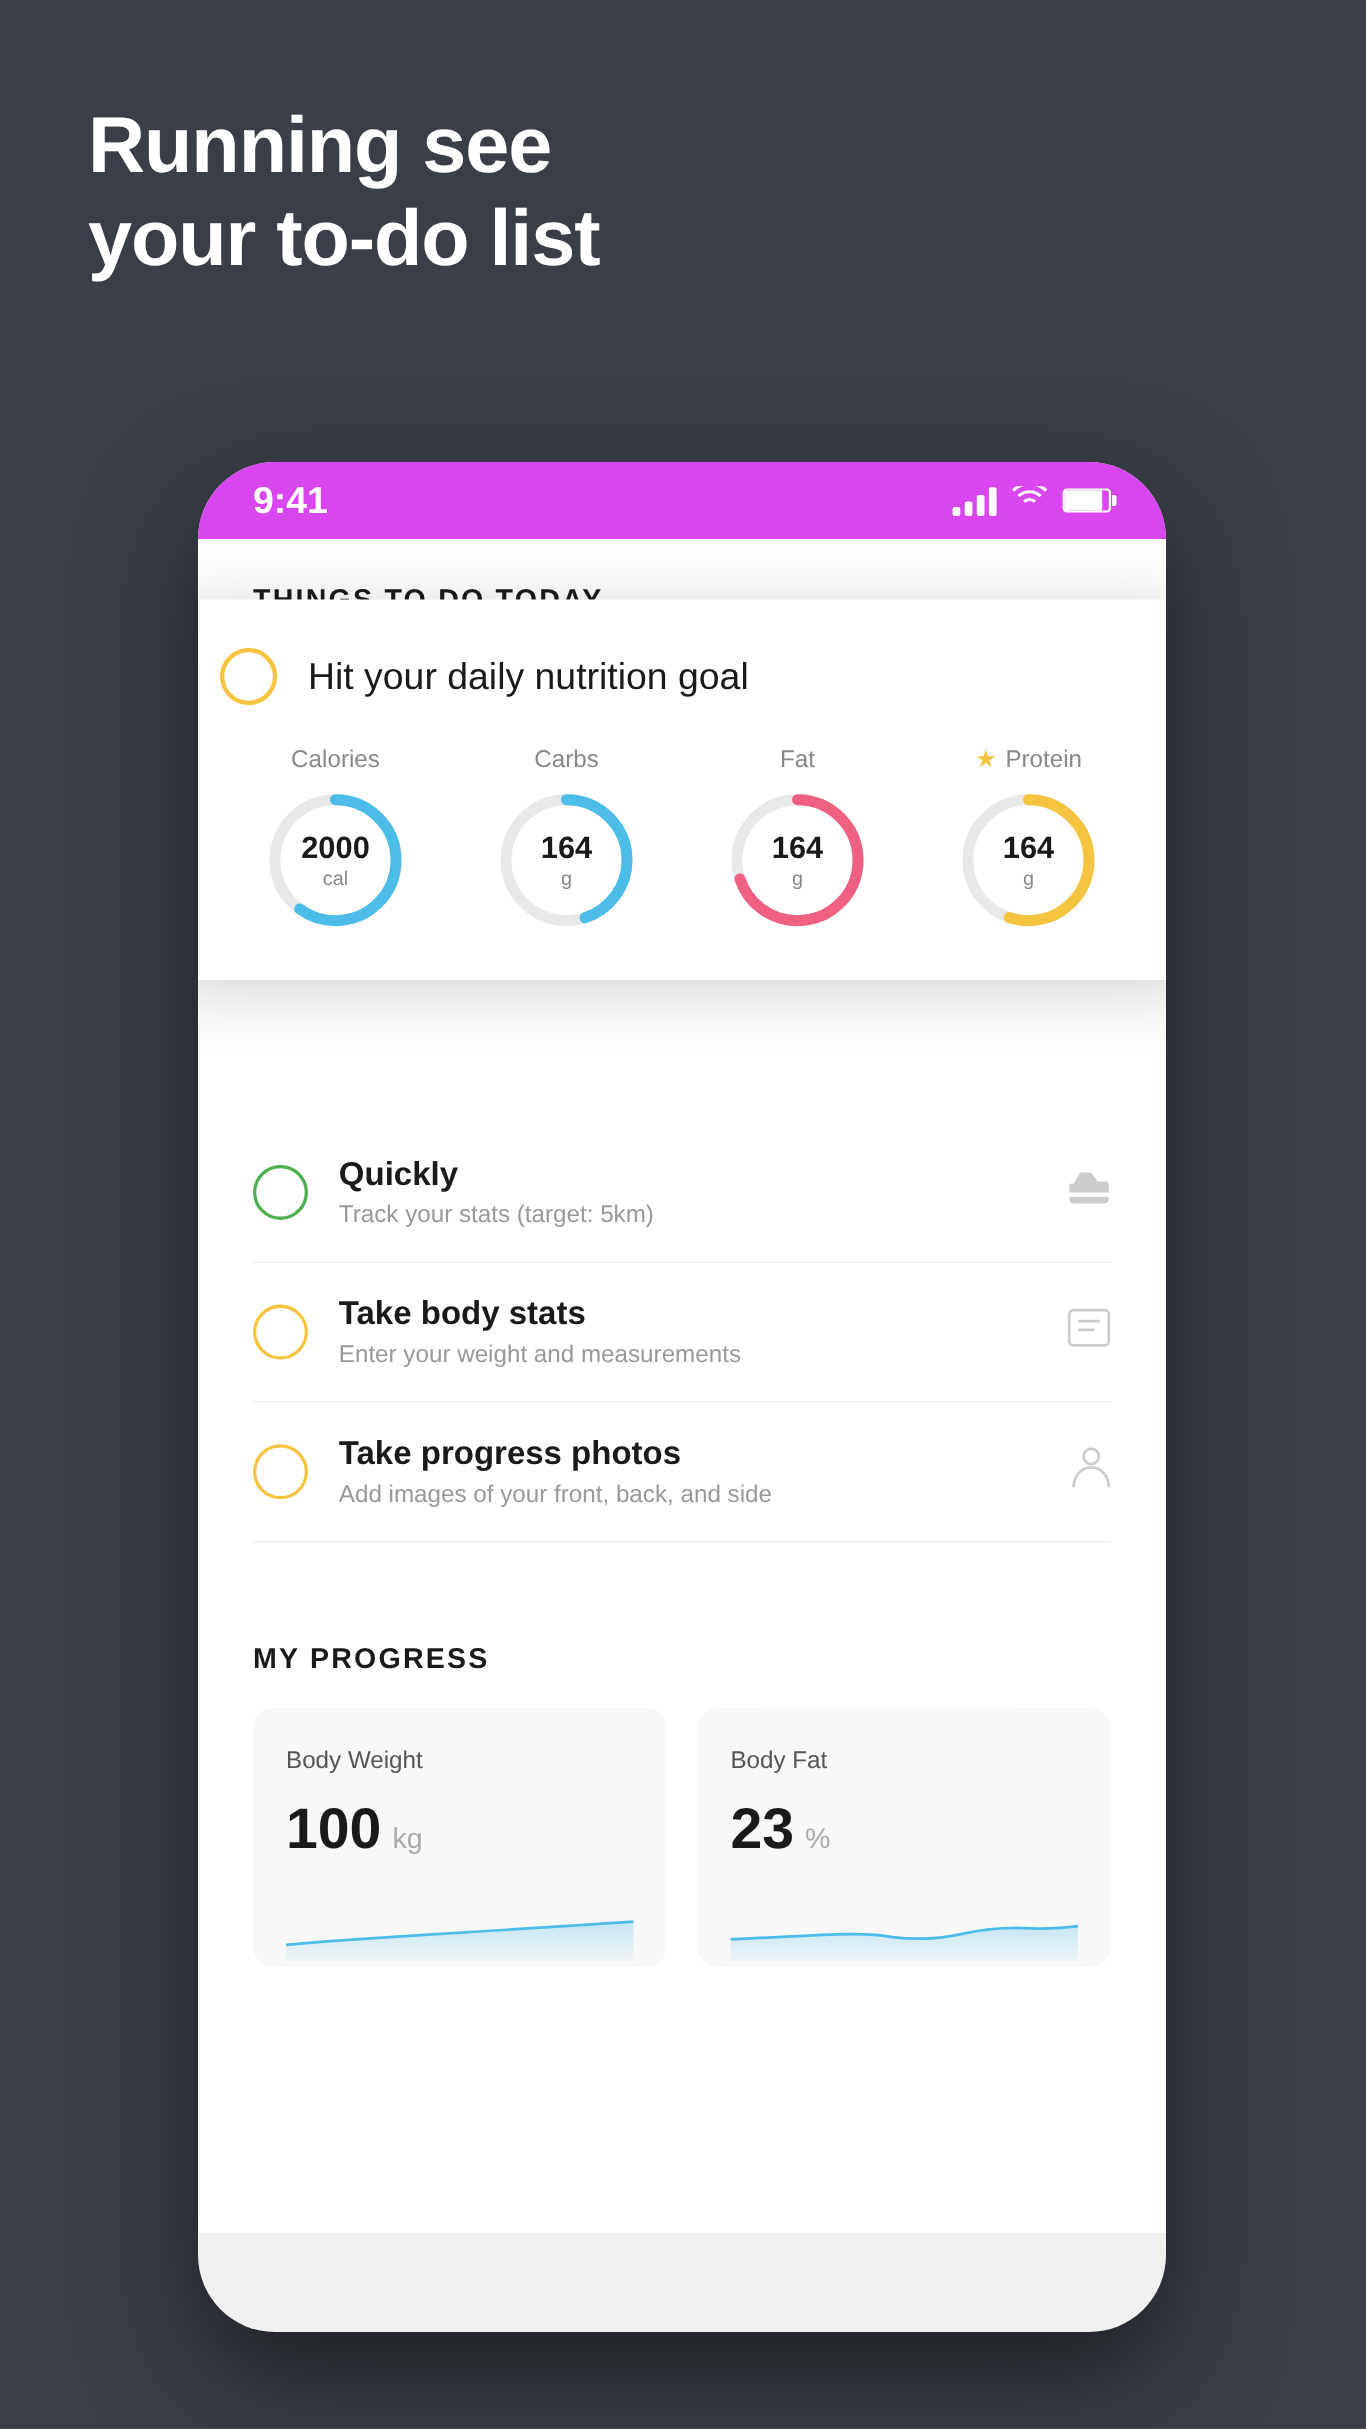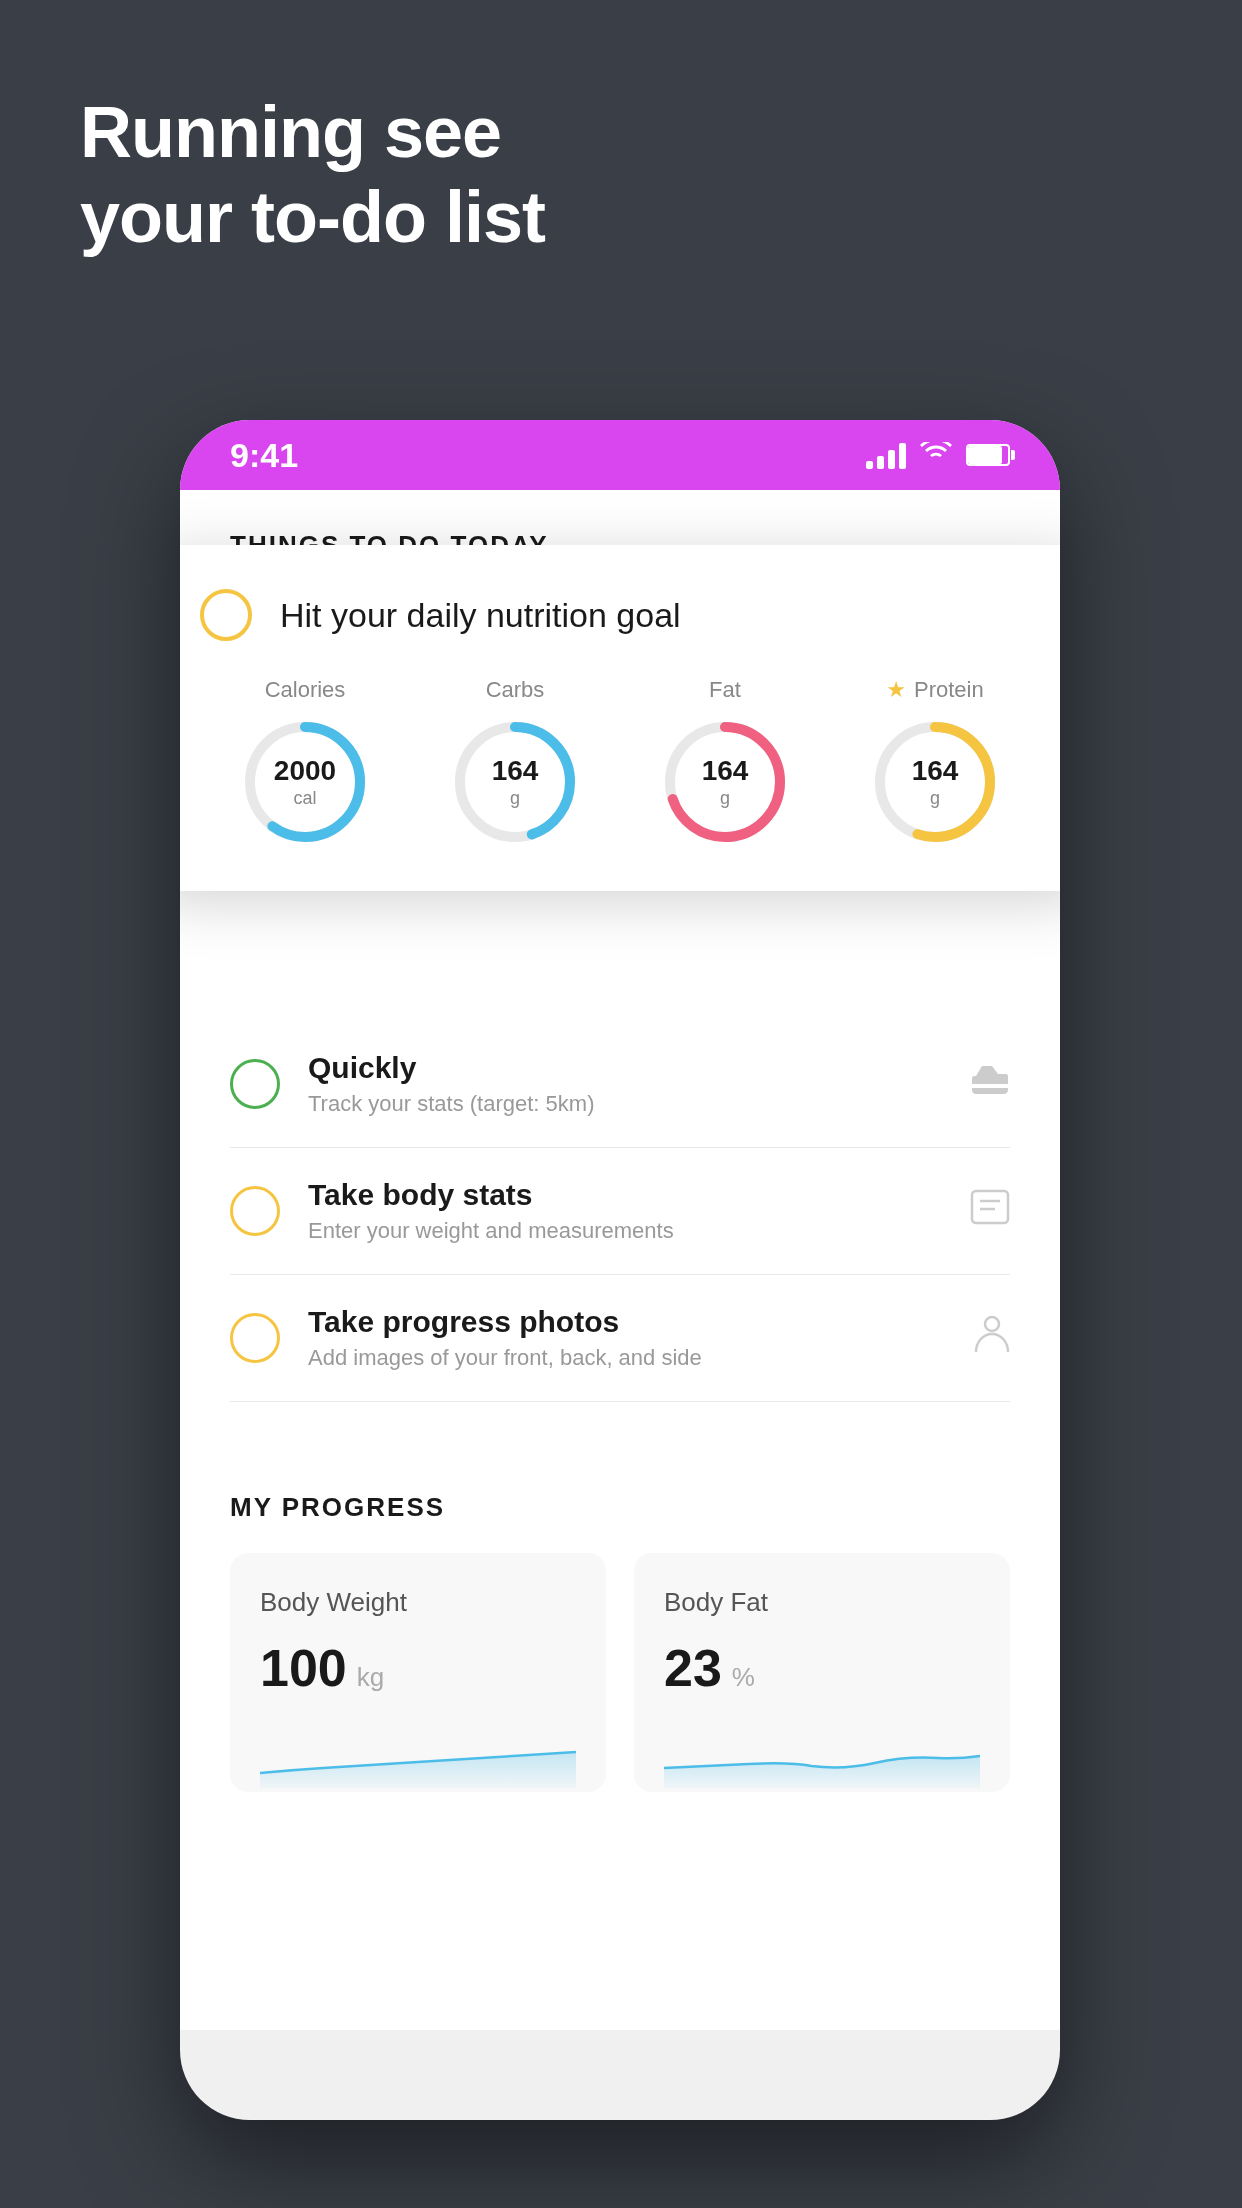--- a/index.html
+++ b/index.html
@@ -355,21 +355,21 @@
 
     .progress-card {
       flex: 1;
       background: #f8f8f8;
       border-radius: 18px;
       padding: 34px 30px 0;
       overflow: hidden;
     }
 
     .progress-card-title {
-      font-size: 26px;
+      font-size: 22px;
       color: #555;
       margin-bottom: 20px;
       font-weight: 400;
     }
 
     .progress-value-row {
       display: flex;
       align-items: baseline;
       gap: 10px;
       margin-bottom: 30px;

